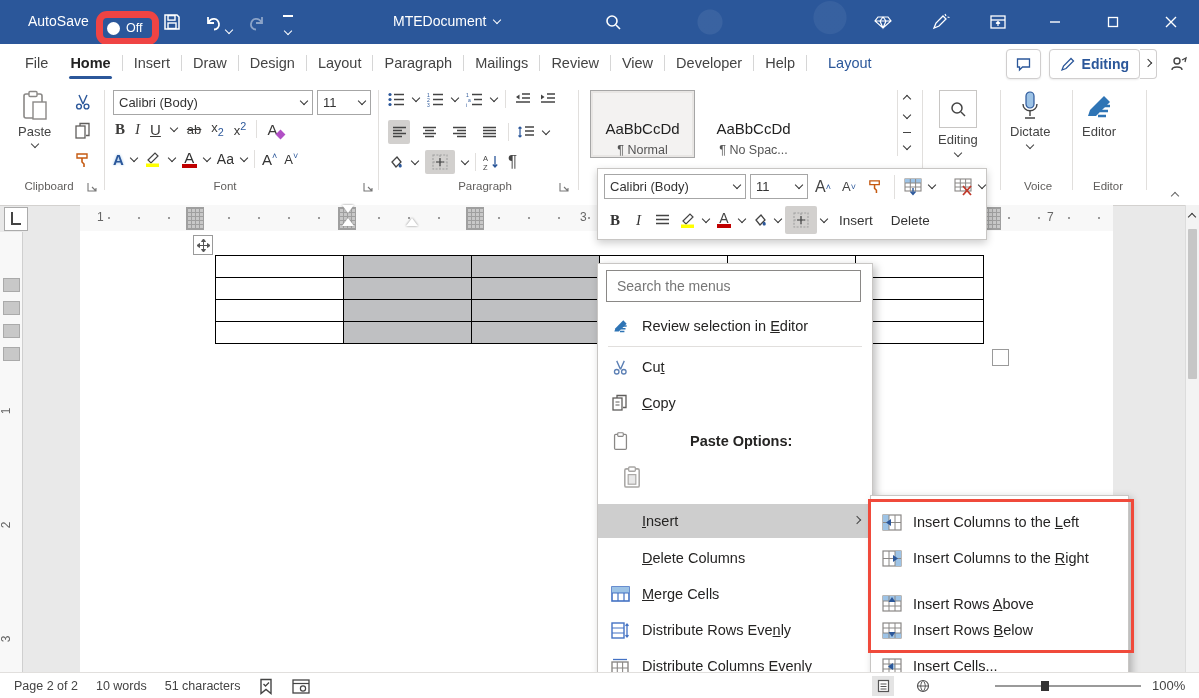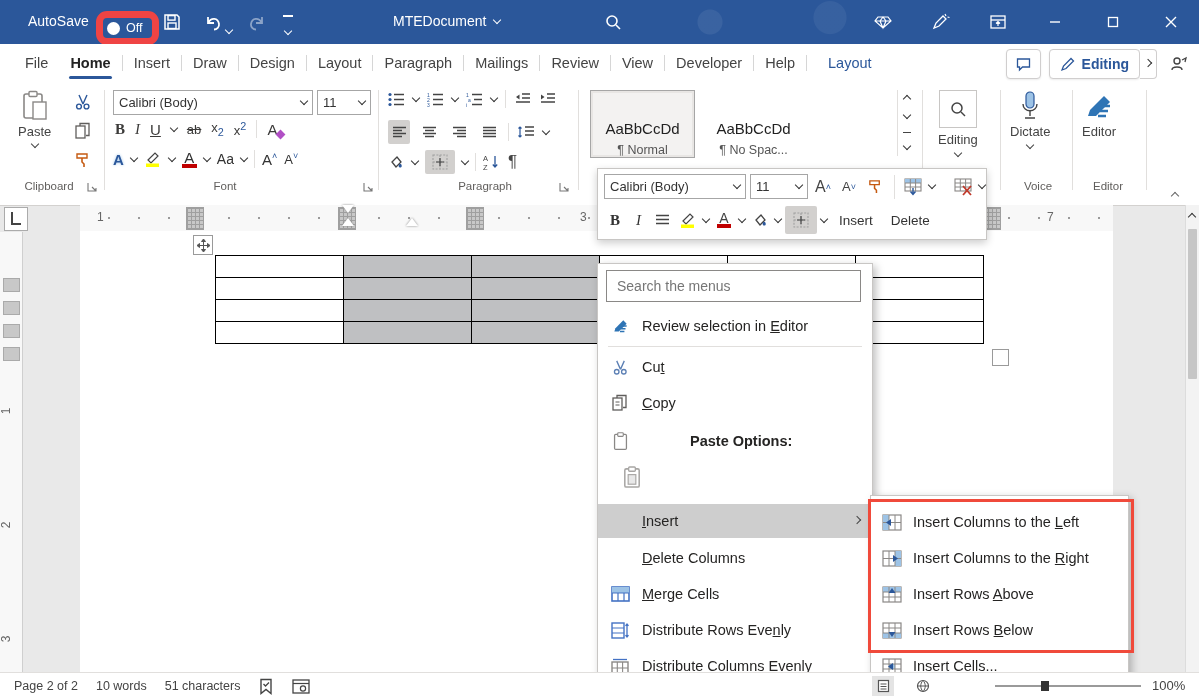--- a/index.html
+++ b/index.html
@@ -743,21 +743,21 @@
       <span class="ic">
         <svg width="20" height="17" viewBox="0 0 20 17">
             <rect x="1" y="1" width="18" height="15" fill="none" stroke="#8a8886" stroke-width="1.2"></rect>
             <rect x="13" y="1" width="6" height="15" fill="#9dc3e6"></rect>
             <path d="M7 1 v15 M13 1 v15 M1 8.5 h18" stroke="#8a8886" stroke-width="1"></path>
             <path d="M11 5 L16 8.5 L11 12 z" fill="#2b579a"></path>
           </svg>
       </span>
       <span><span>Insert Columns to the </span><span class="key">R</span><span>ight</span></span>
     </div>
-    <div class="sitem" style="top:80px;">
+    <div class="sitem" style="top:80px;align-items:flex-end;">
       <span class="ic">
         <svg width="20" height="17" viewBox="0 0 20 17">
             <rect x="1" y="1" width="18" height="15" fill="none" stroke="#8a8886" stroke-width="1.2"></rect>
             <rect x="1" y="1" width="18" height="5" fill="#9dc3e6"></rect>
             <path d="M1 6 h18 M1 11 h18 M7 1 v15 M13 1 v15" stroke="#8a8886" stroke-width="1"></path>
             <path d="M10 2 L6.5 7 h7 z" fill="#2b579a"></path>
           </svg>
       </span>
       <span><span>Insert Rows </span><span class="key">A</span><span>bove</span></span>
     </div>

